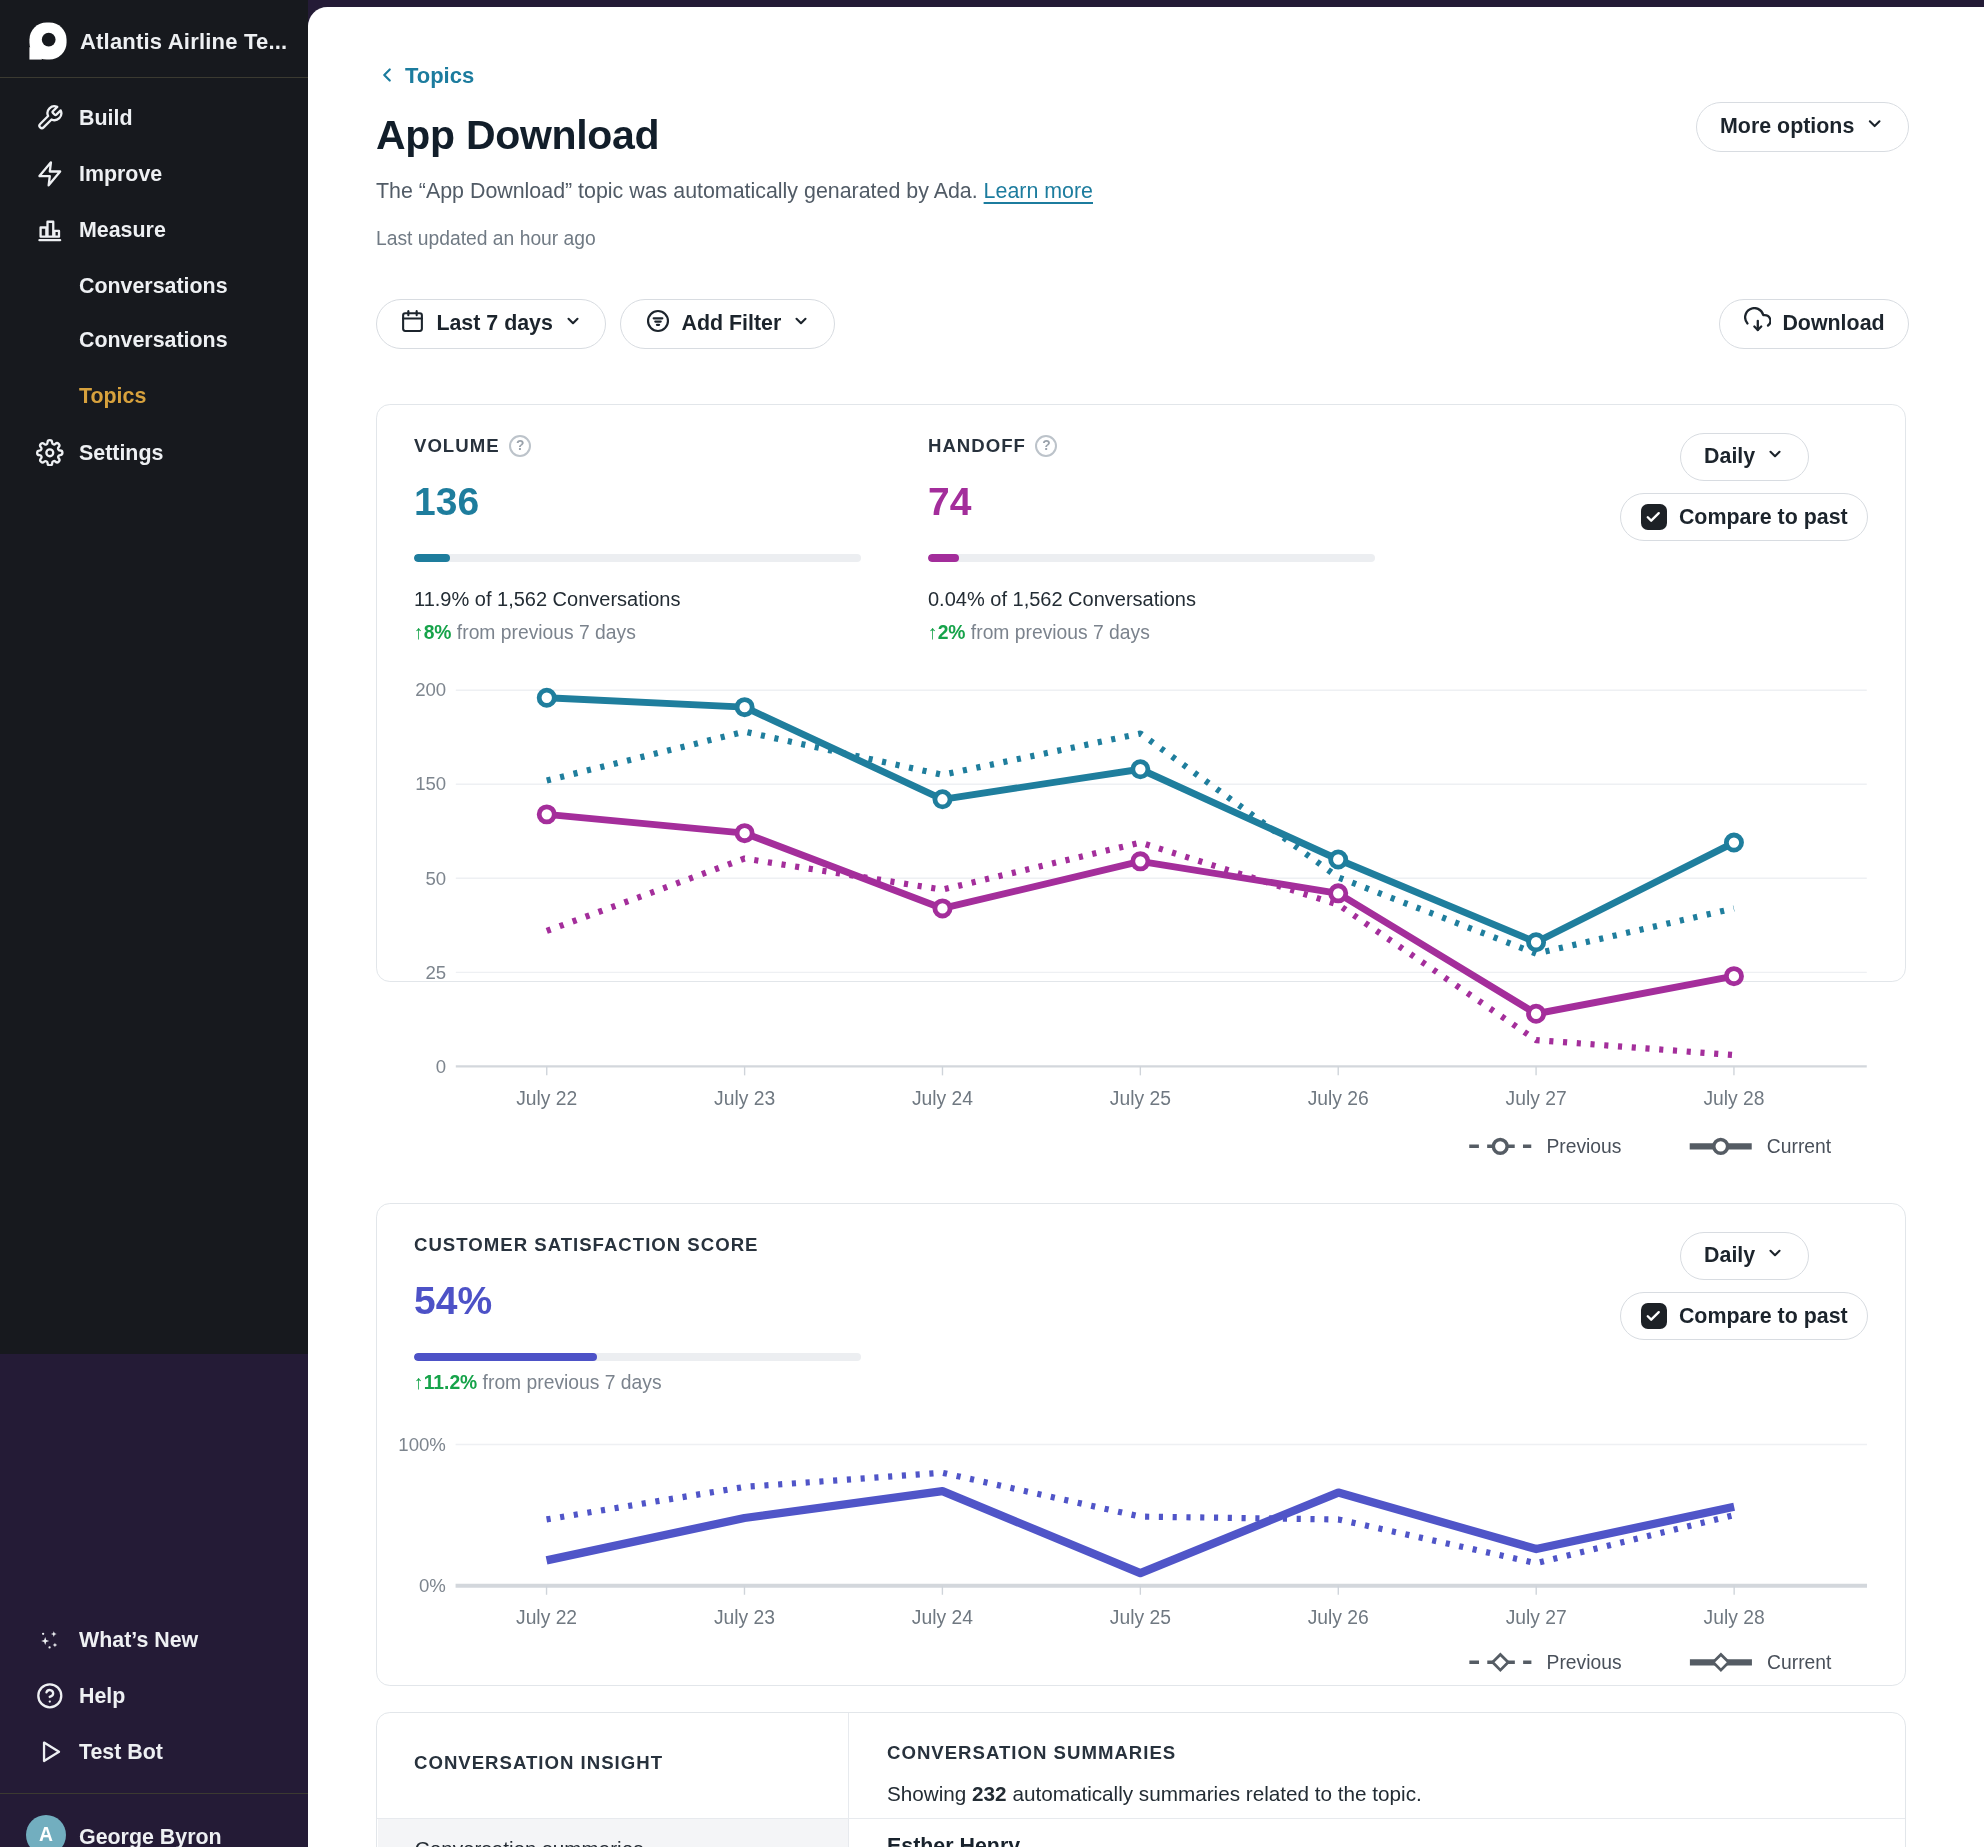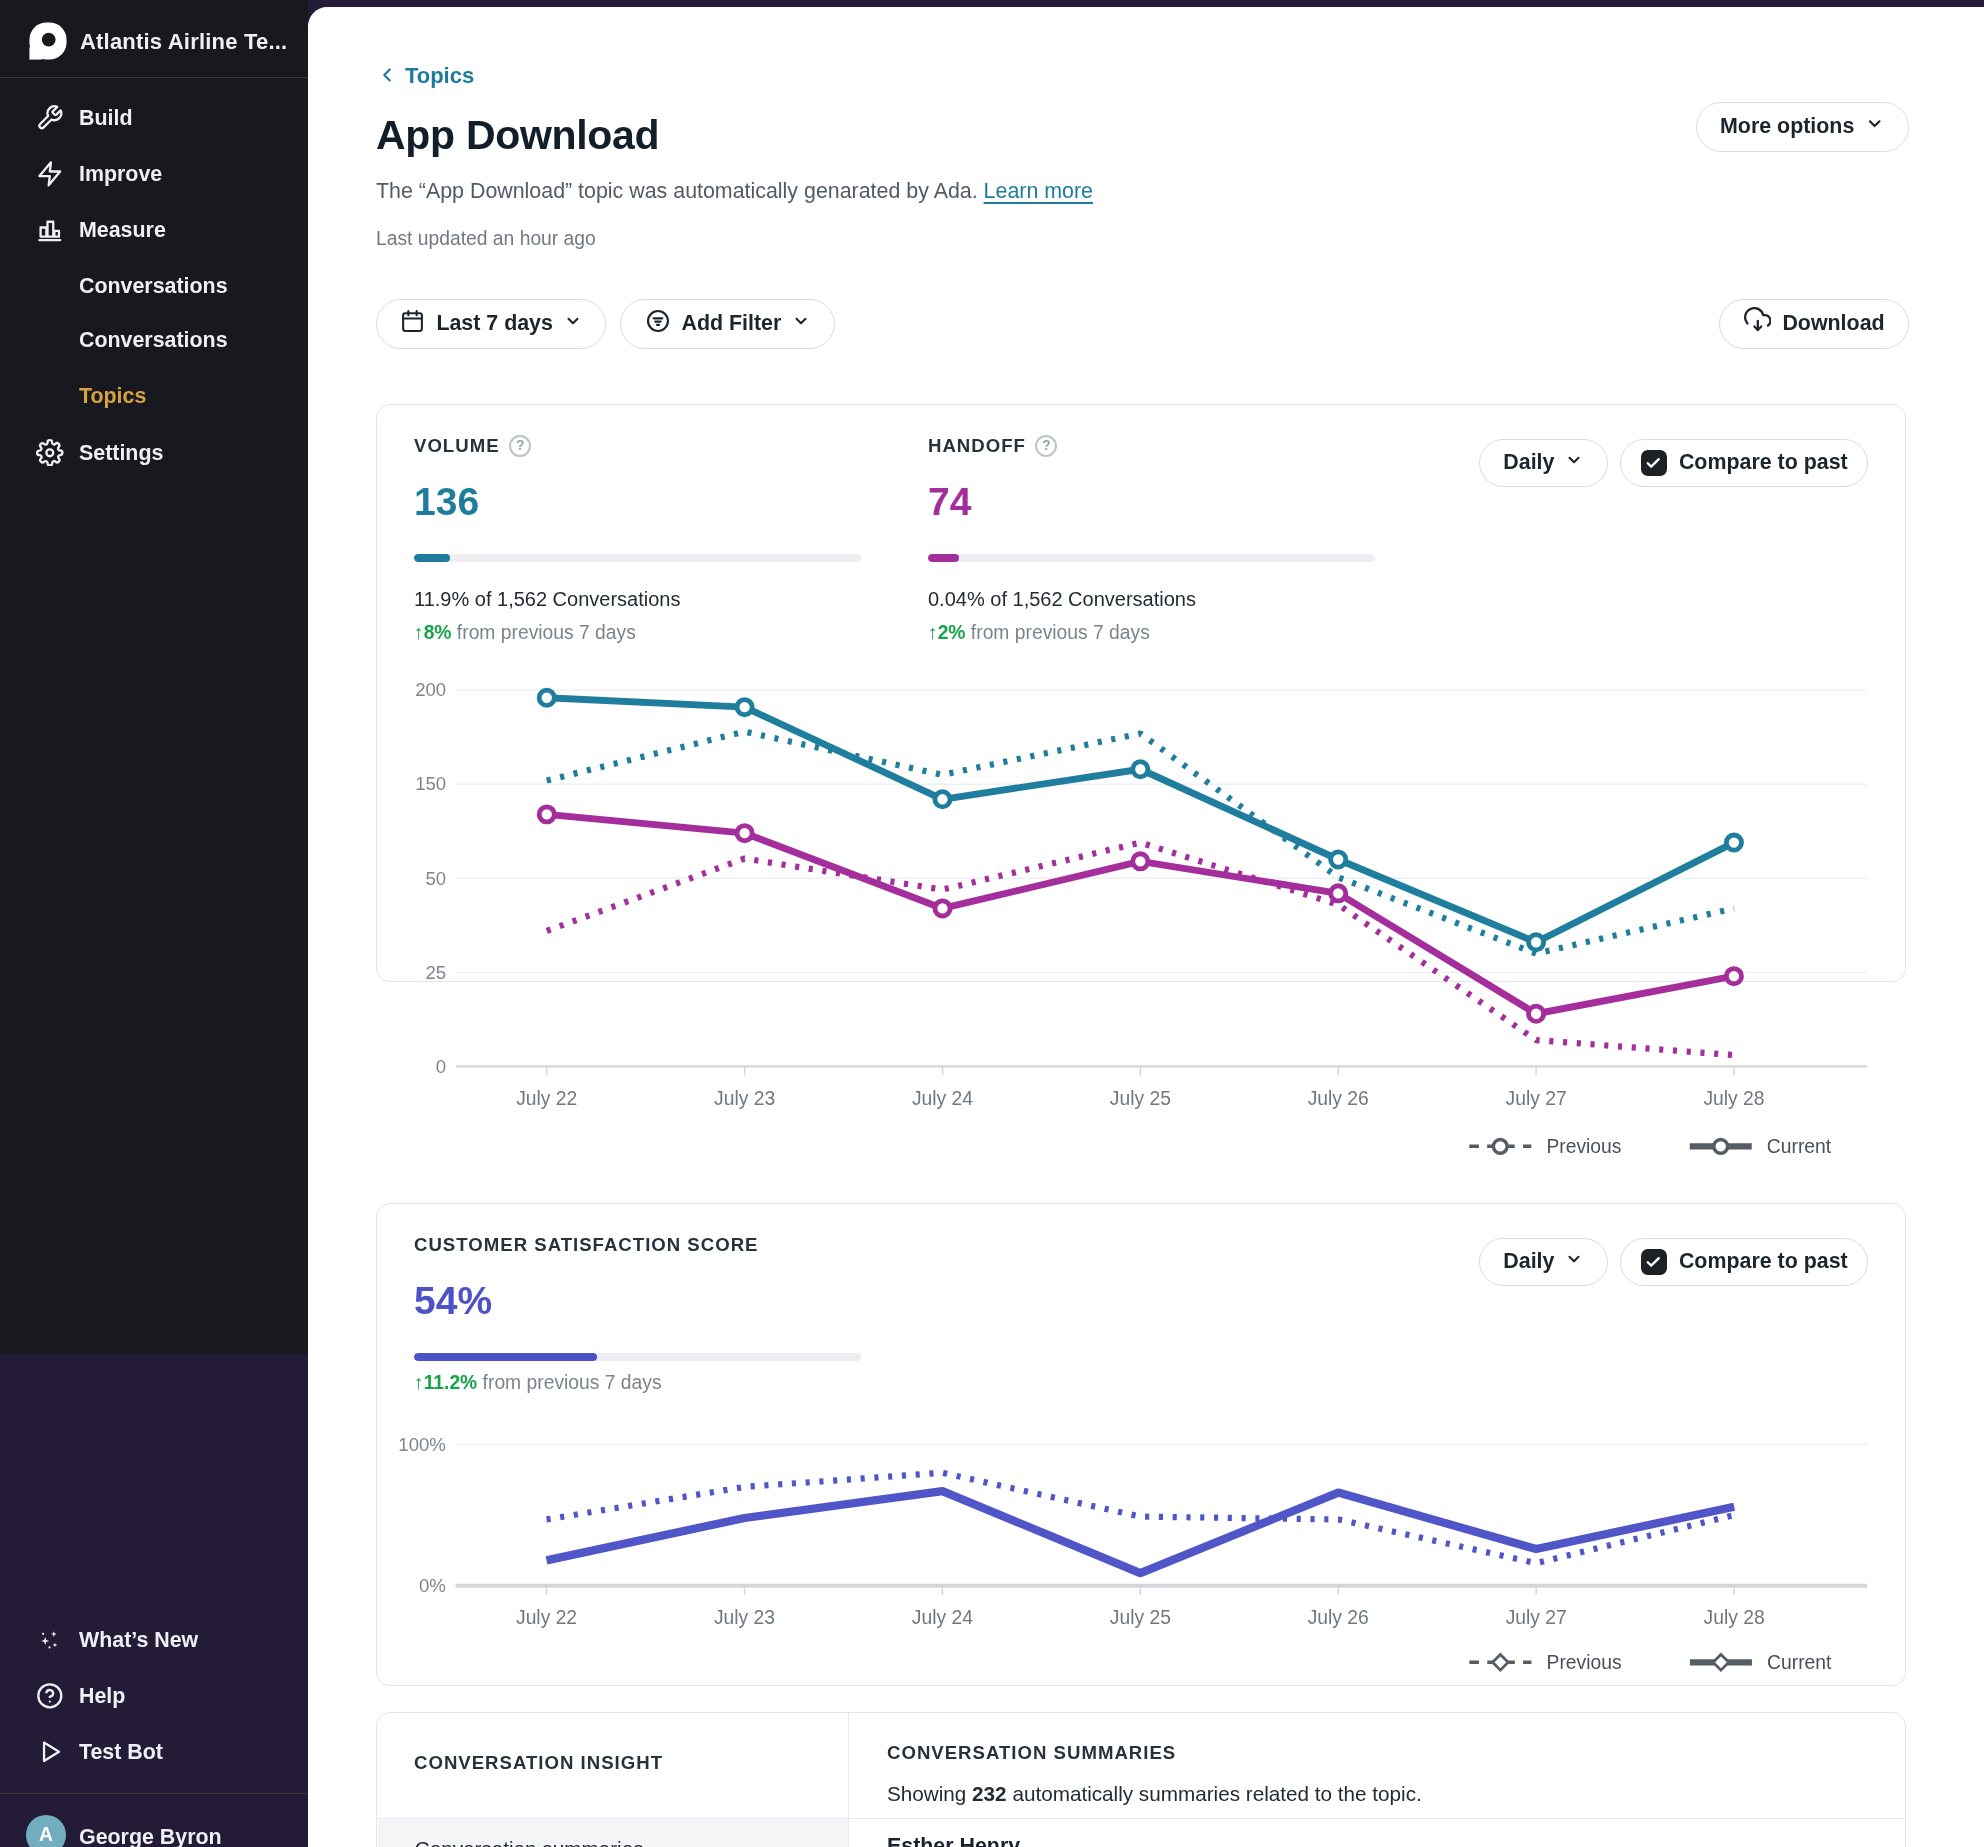--- a/index.html
+++ b/index.html
@@ -54,21 +54,21 @@
   .fill.magenta { background:#a32d9b; }
   .fill.indigo { background:#4d52c7; }
   .metric-share { font-size:20px; color:#232c34; margin-top:26px; }
   .metric-delta { font-size:19.3px; color:#7b838d; margin-top:11px; }
   .metric-delta .up { color:#16a34a; font-weight:700; }
 
   .vol-block { position:absolute; left:37px; top:30px; }
   .hand-block { position:absolute; left:551px; top:30px; }
   .csat-block { position:absolute; left:37px; top:30px; }
 
-  .card-controls { position:absolute; top:34px; right:37px; display:flex; gap:12.4px; align-items:center; }
+  .card-controls { position:absolute; top:28px; right:37px; display:flex; gap:12.4px; align-items:center;flex-direction:column; }
   .interval-btn { height:48px; border-radius:24px; }
   .compare-btn { height:48px; border-radius:24px; gap:12.4px; padding:0 19.3px; }
   .checkbox { width:26px; height:26px; border-radius:6.9px; background:#1d2126; display:inline-flex; align-items:center; justify-content:center; }
 
   .chart-wrap1 { position:absolute; left:0; top:237px; width:1530px; height:536px; }
   .chart-wrap2 { position:absolute; left:0; top:210px; width:1530px; height:274px; }
 
   
   .c3-vdivider { position:absolute; left:471px; top:0; bottom:0; width:1.4px; background:#e7eaee; }
   .c3-hdivider { position:absolute; left:0; top:105px; width:100%; height:1.4px; background:#e7eaee; }

